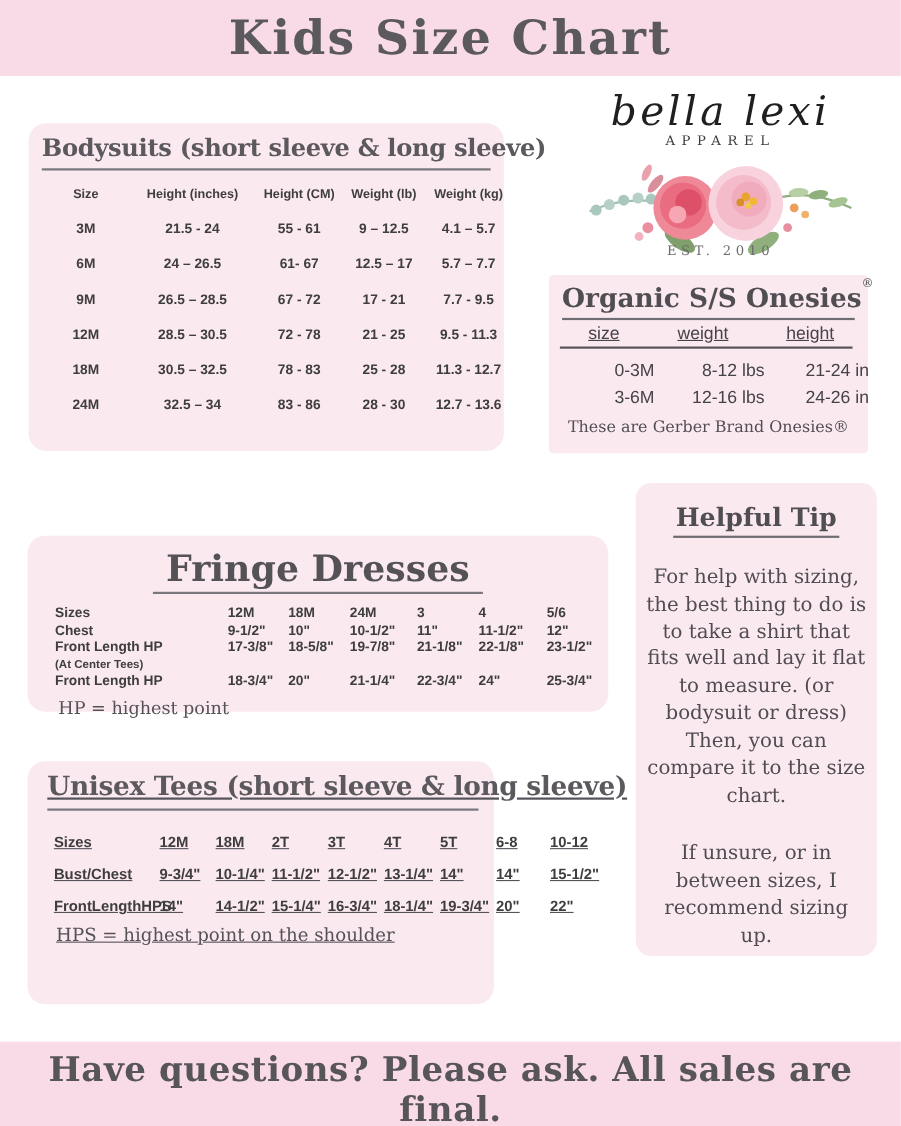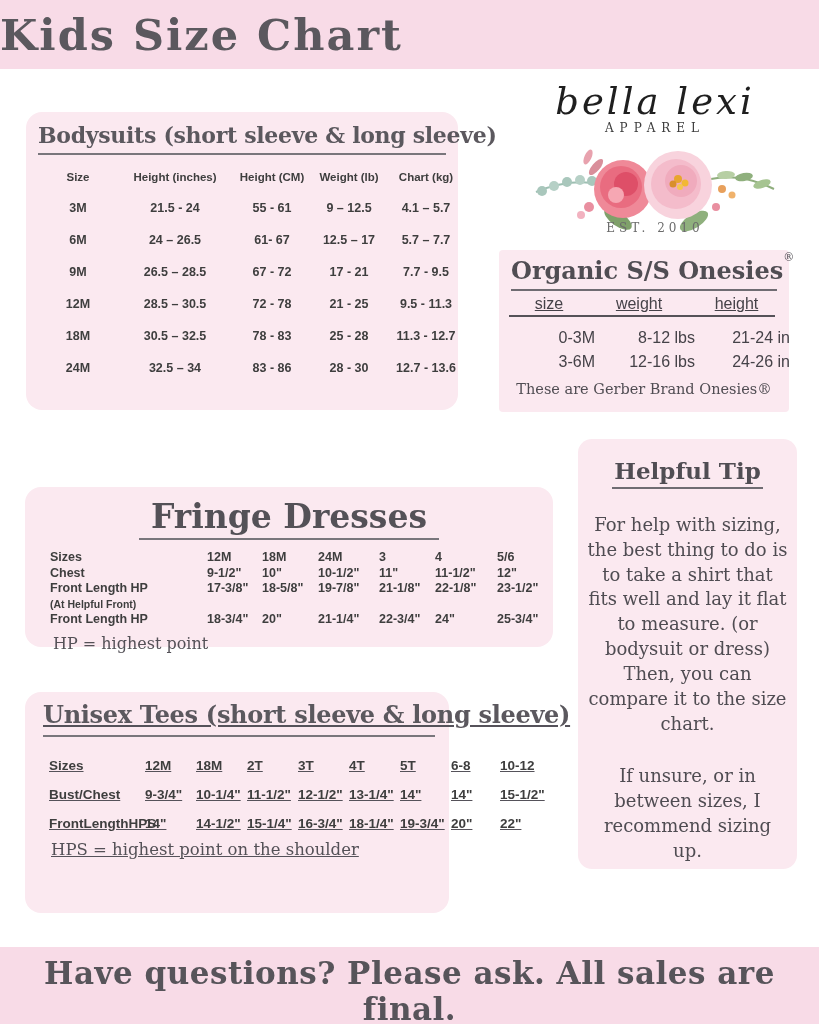--- a/index.html
+++ b/index.html
@@ -7,21 +7,21 @@
     --panel-pink:#fbe9f0;
     --ink:#55525a;
     --table-ink:#3e3e3e;
     --logo-ink:#1f1f1f;
   }
   *{margin:0;padding:0;box-sizing:border-box;}
   html,body{background:#fff;}
   .page{position:relative;width:819px;height:1024px;background:#fff;overflow:hidden;
         font-family:"DejaVu Serif",serif;color:var(--ink);}
   .banner{position:absolute;left:0;width:819px;background:var(--banner-pink);text-align:center;}
-  .banner.top{top:0;height:69px;display:flex;align-items:center;}
+  .banner.top{top:0;height:69px;display:flex;align-items:center;justify-content:center;}
   .banner.top h1{font-size:43px;font-weight:700;letter-spacing:2px;color:#5b585e;}
   .banner.bottom{top:947px;height:77px;padding-top:8px;}
   .banner.bottom .f1{font-size:31px;font-weight:700;letter-spacing:.5px;color:#57545a;}
 
   .panel{position:absolute;background:var(--panel-pink);border-radius:16px;}
 
   
   .bodysuits{left:26px;top:112px;width:432px;height:298px;padding:10px 12px 0 12px;}
   .bodysuits h2{font-size:22px;font-weight:700;letter-spacing:-.3px;color:#5b585e;
                 border-bottom:2px solid #79767c;padding-bottom:5px;white-space:nowrap;}
@@ -86,21 +86,21 @@
   </header>
 
   <section class="panel bodysuits">
     <h2>Bodysuits (short sleeve &amp; long sleeve)</h2>
     <div class="bs-grid">
       <div class="row">
         <div class="h">Size</div>
         <div class="h">Height (inches)</div>
         <div class="h">Height (CM)</div>
         <div class="h">Weight (lb)</div>
-        <div class="h">Chart (kg)</div>
+        <div class="h">Weight (kg)</div>
       </div>
       <div class="row">
         <div class="c">3M</div>
         <div class="c">21.5 - 24</div>
         <div class="c">55 - 61</div>
         <div class="c">9 – 12.5</div>
         <div class="c">4.1 – 5.7</div>
       </div>
       <div class="row">
         <div class="c">6M</div>
@@ -224,21 +224,21 @@
         <div>9-1/2"</div>
         <div>10"</div>
         <div>10-1/2"</div>
         <div>11"</div>
         <div>11-1/2"</div>
         <div>12"</div>
       </div>
       <div class="row">
         <div>
           <div>Front Length HP</div>
-          <div class="sub">(At Helpful Front)</div>
+          <div class="sub">(At Center Tees)</div>
         </div>
         <div>17-3/8"</div>
         <div>18-5/8"</div>
         <div>19-7/8"</div>
         <div>21-1/8"</div>
         <div>22-1/8"</div>
         <div>23-1/2"</div>
       </div>
       <div class="row">
         <div>Front Length HP</div>

